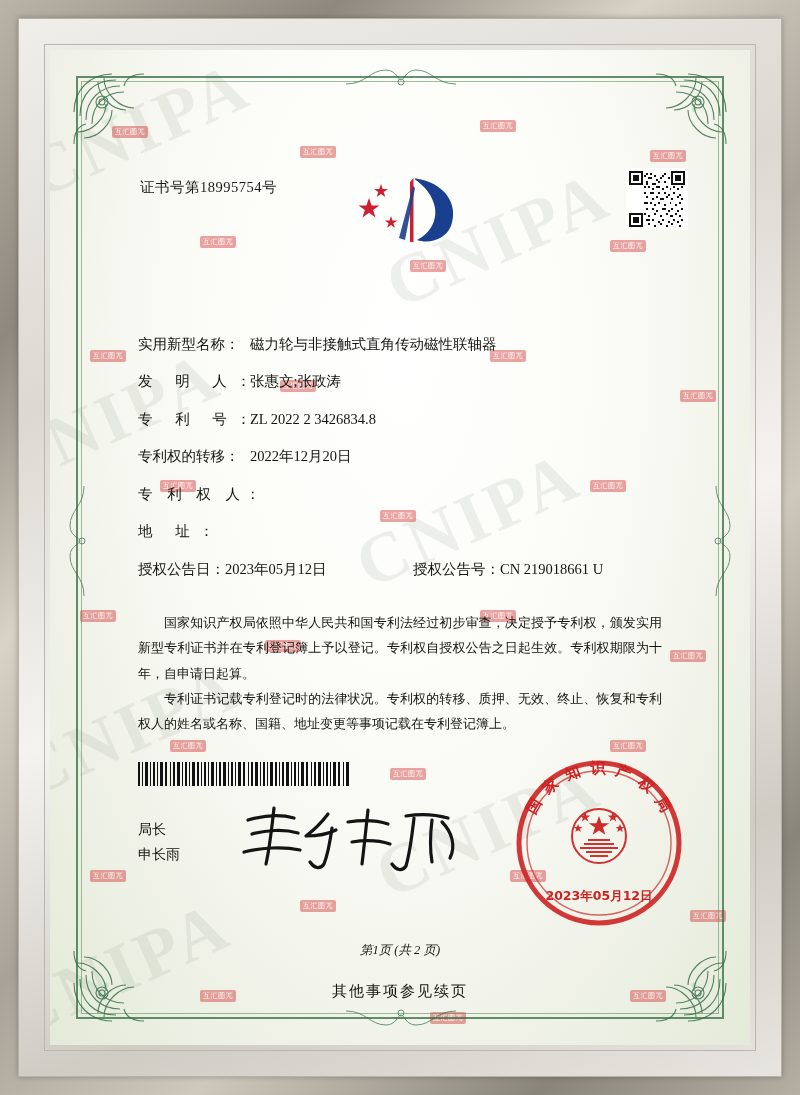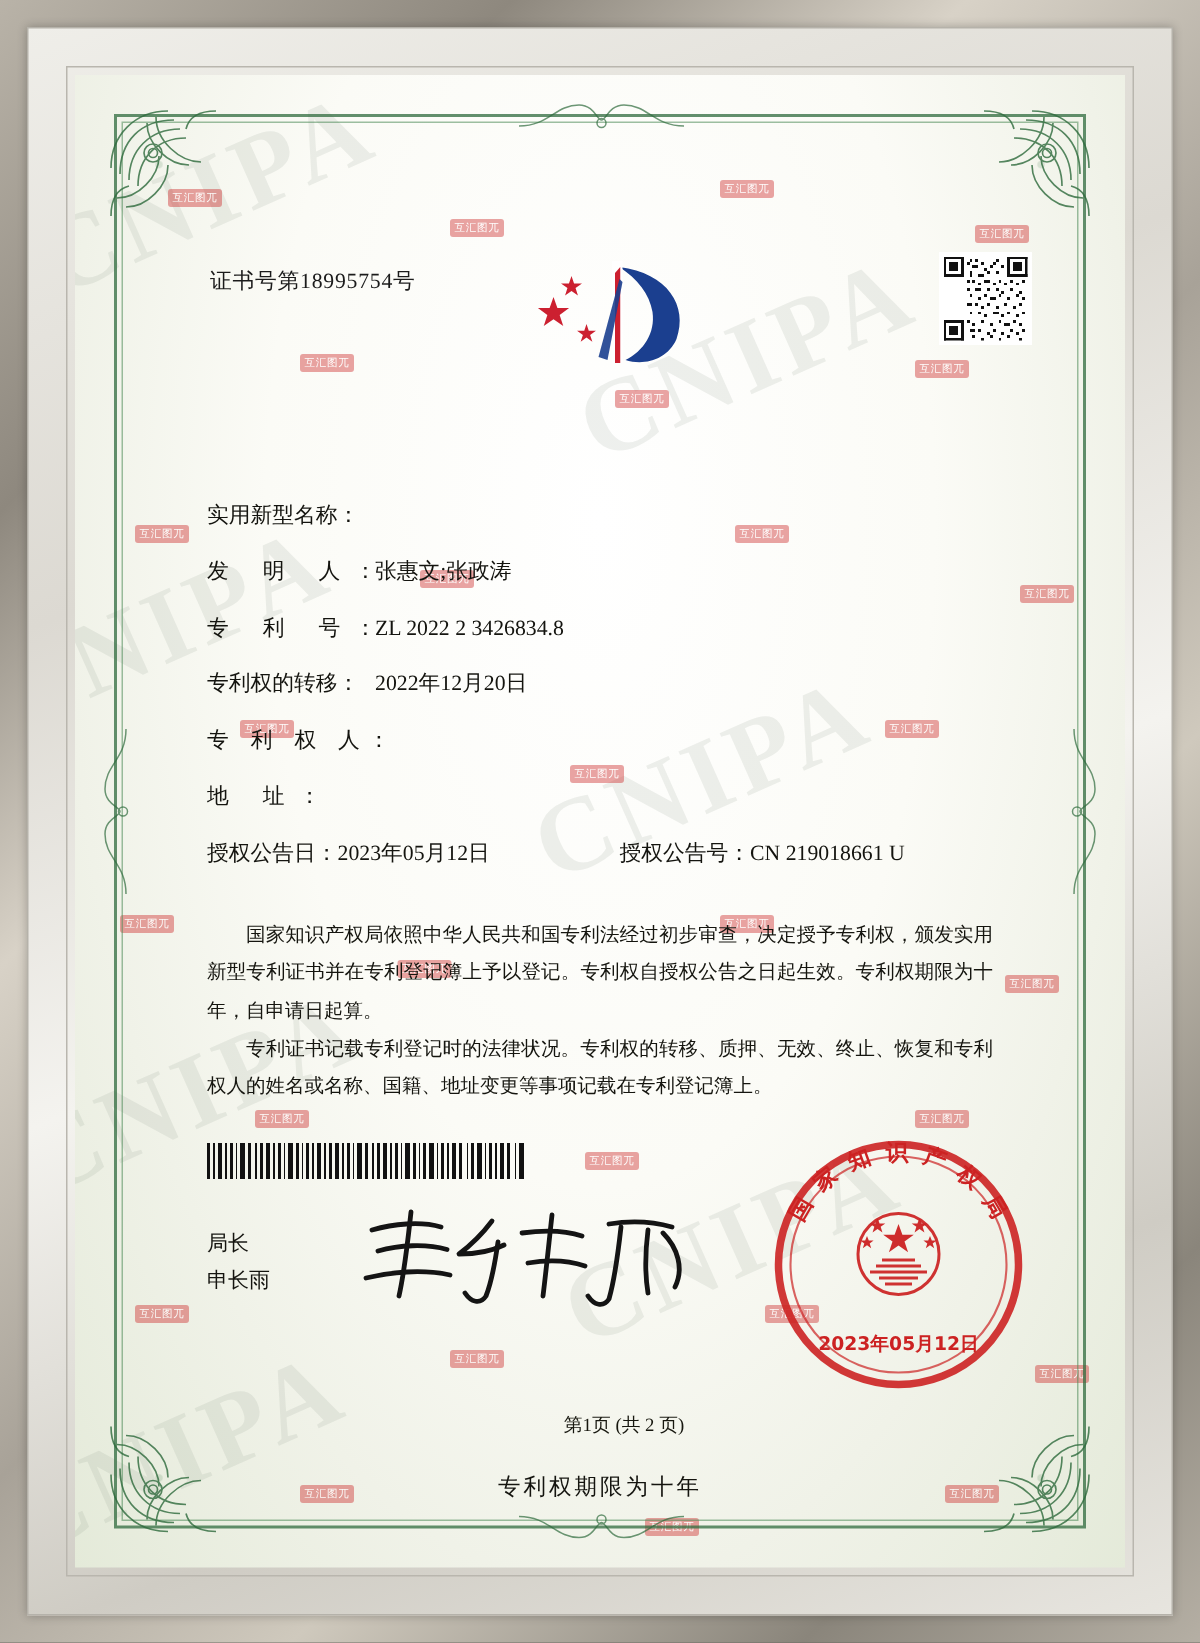--- a/index.html
+++ b/index.html
@@ -225,25 +225,26 @@
   }
 
   .seal {
     position: absolute;
     right: 58px; top: 700px;
     width: 186px; height: 186px;
   }
 
   .page-no {
     position: absolute;
-    left: 16px; top: 892px;
+    left: 0; top: 892px;
     width: 700px;
     text-align: center;
     font-size: 12.5px;
     color: #17170f;
+    font-style: italic;
   }
   .footnote {
     position: absolute;
     left: 0; top: 932px;
     width: 700px;
     text-align: center;
     font-size: 15px;
     letter-spacing: 2px;
     color: #14140f;
   }
@@ -524,20 +525,23 @@
             <rect x="15" y="5" width="1" height="1"></rect>
               <rect x="18" y="1" width="1" height="1"></rect>
           </g>
         </svg>
       </div>
 
 
       <div class="fields" id="fields">
           <div class="row">
             <div class="lbl">实用新型名称：</div>
+            <div class="val">
+              <div>磁力轮与非接触式直角传动磁性联轴器</div>
+            </div>
           </div>
           <div class="row">
             <div class="lbl sp">发 明 人：</div>
             <div class="val">
               <div>张惠文;张政涛</div>
             </div>
           </div>
           <div class="row">
             <div class="lbl sp">专 利 号：</div>
             <div class="val">
@@ -683,16 +687,16 @@
             <polygon points="114,74 115.2,77 118.4,77 115.8,79 116.8,82.1 114,80.2 111.2,82.1 112.2,79 109.6,77 112.8,77"></polygon>
           </g>
           <text font-family="'DejaVu Sans','Liberation Sans',sans-serif" font-size="15" font-weight="700" fill="#cc2222" letter-spacing="2">
             <textPath href="#sealArcTop" startOffset="50%" text-anchor="middle" id="seal-arc-text">国 家 知 识 产 权 局</textPath>
           </text>
           <text x="93" y="150" text-anchor="middle" font-family="'DejaVu Sans','Liberation Sans',sans-serif" font-size="12.5" font-weight="700" fill="#cc2222" id="seal-date-text">2023年05月12日</text>
         </svg>
       </div>
 
       <div class="page-no">第1页 (共 2 页)</div>
-      <div class="footnote">专利权期限为十年</div>
+      <div class="footnote">其他事项参见续页</div>
     </div>
   </div>
 </div>
 
 </body></html>

